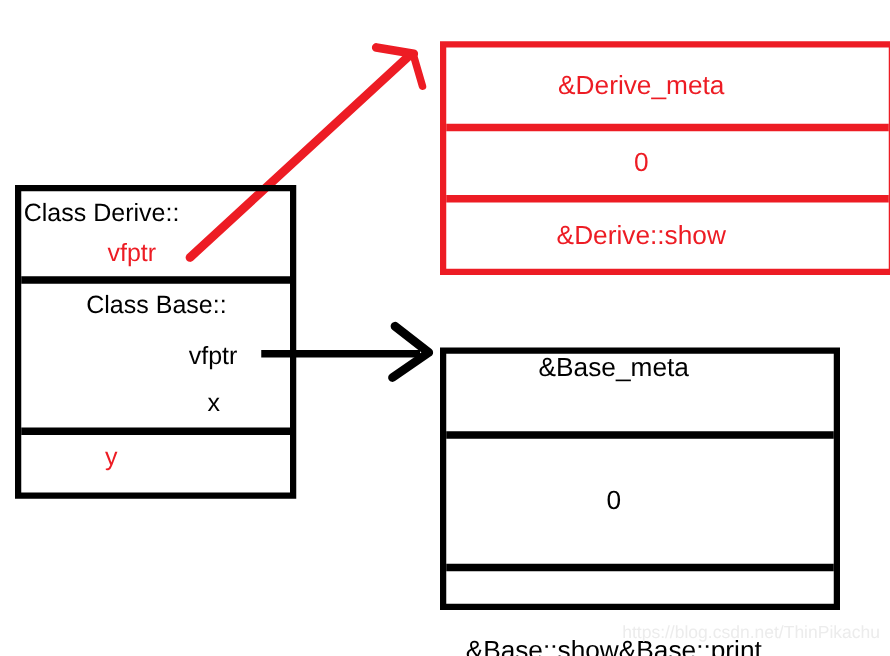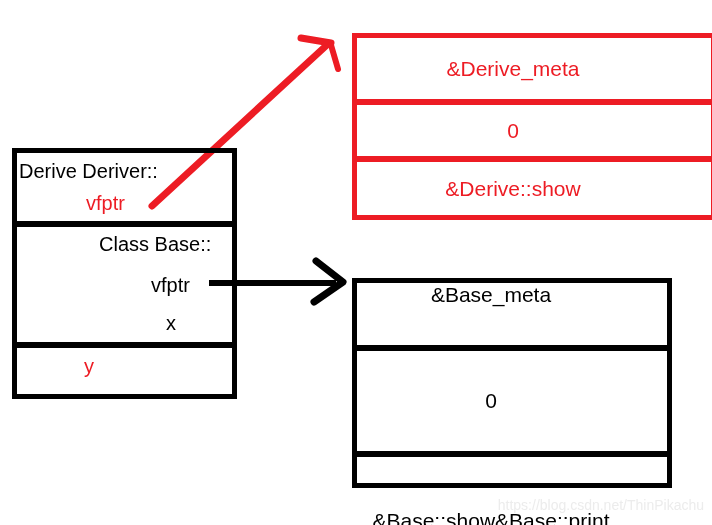--- a/index.html
+++ b/index.html
@@ -65,26 +65,26 @@
       <path d="M301 38 L331 43" stroke-width="7"></path>
       <path d="M331 45 L338 69" stroke-width="6"></path>
     </g>
     <g stroke="#000000" fill="none">
       <path d="M209 283 L336 283" stroke-width="6"></path>
       <path d="M316 261 L343 282 L314 302" stroke-width="7" stroke-linecap="round" stroke-linejoin="round"></path>
     </g>
   </svg>
 
   <div class="obj-box">
-    <span class="t" style="left:2px; top:5px">Derive Deriver::</span>
+    <span class="t" style="left:2px; top:5px">Class Derive::</span>
     <span class="t red" style="left:69px; top:37px">vfptr</span>
 
     <div class="hr-black" style="top:68px"></div>
 
-    <span class="t" style="left:82px; top:78px">Class Base::</span>
+    <span class="t" style="left:52px; top:78px">Class Base::</span>
     <span class="t" style="left:134px; top:119px">vfptr</span>
     <span class="t" style="left:149px; top:157px">x</span>
 
     <div class="hr-black" style="top:189px"></div>
 
     <span class="t red" style="left:67px; top:200px">y</span>
   </div>
 
   <div class="vtable derive">
     <div class="row r1d">

